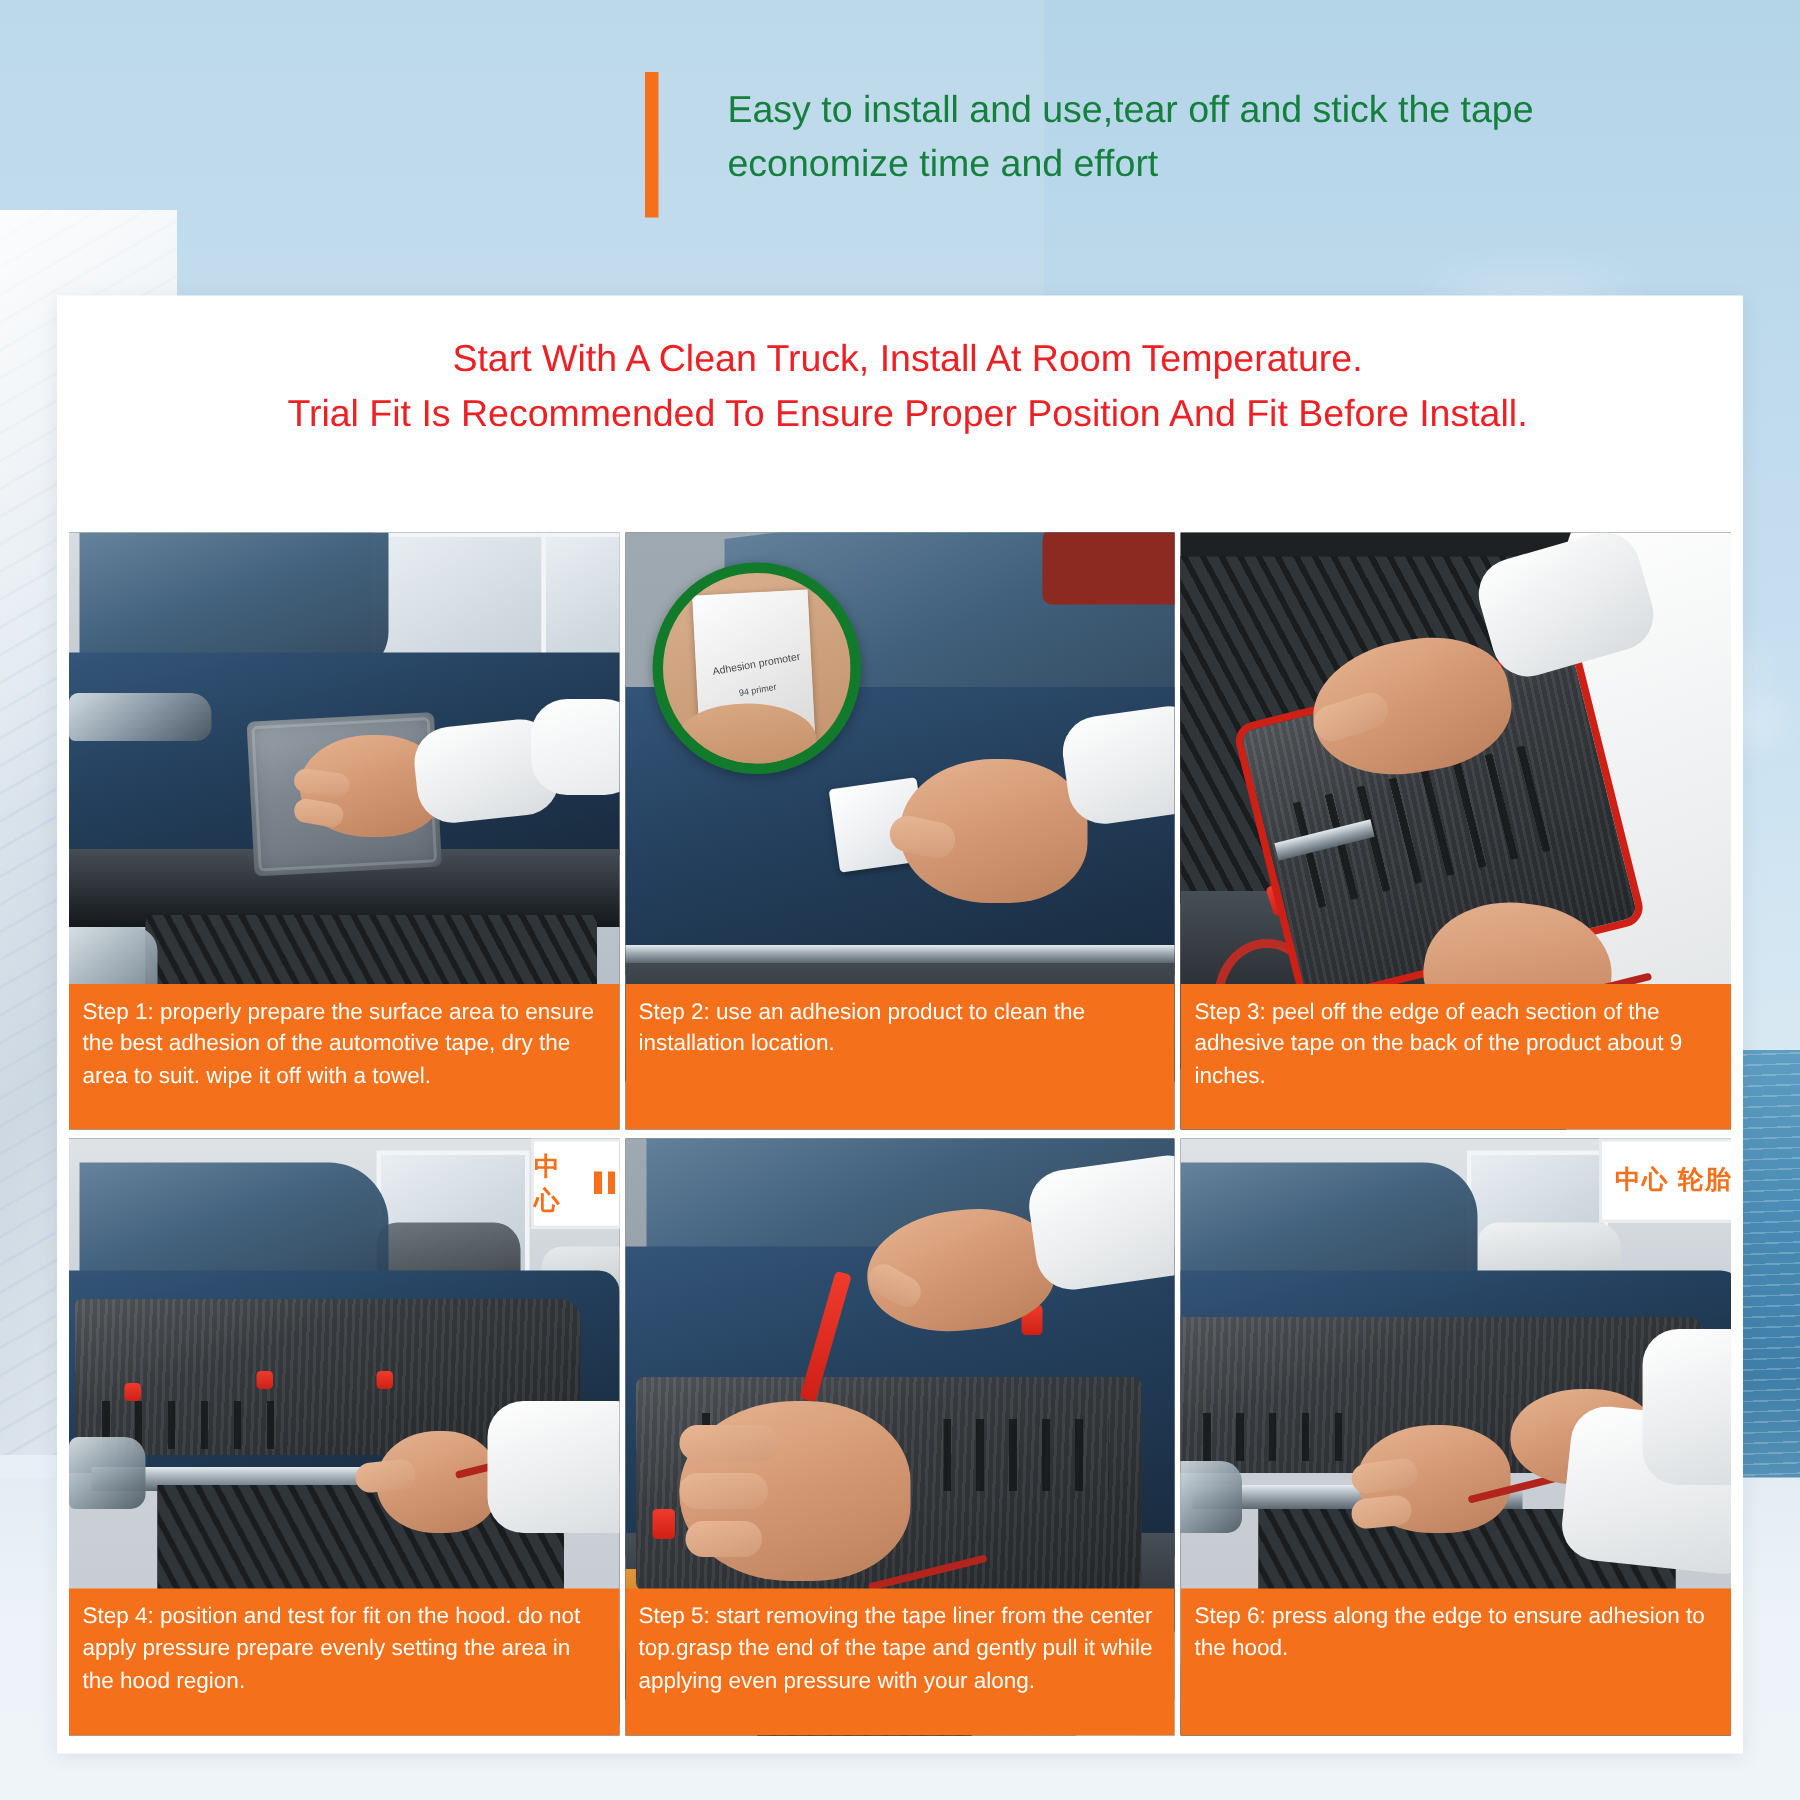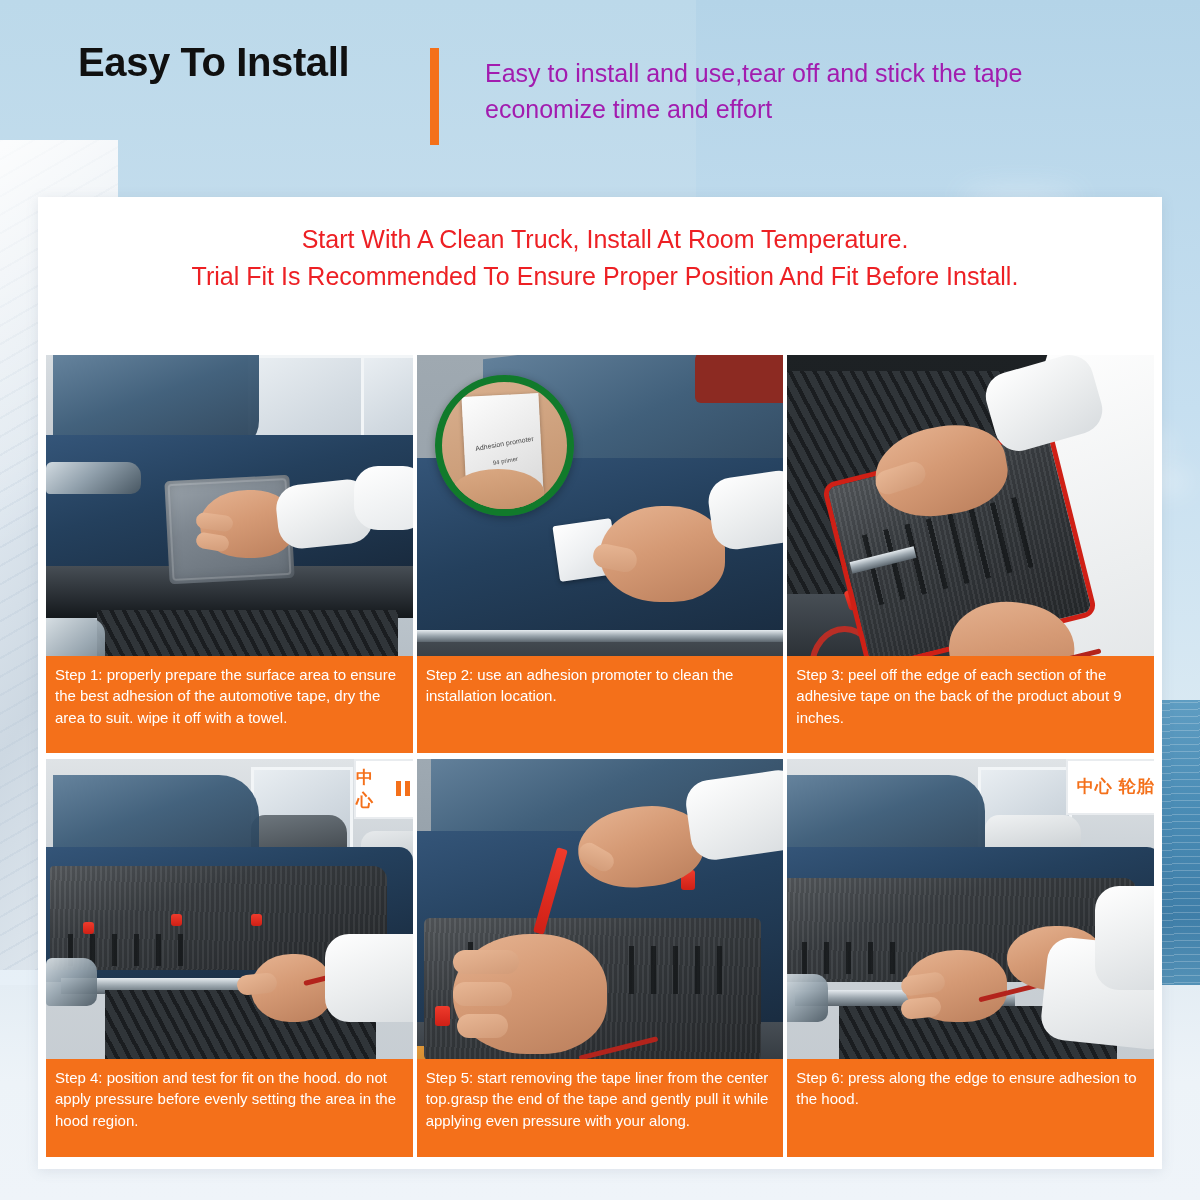--- a/index.html
+++ b/index.html
@@ -114,21 +114,21 @@
     margin-left: 10px;
     flex: 0 0 auto;
   }
   #subtitle-block {
     flex: 1;
     padding: 56px 55px 0 46px;
     box-sizing: border-box;
   }
   #subtitle-text {
     font-size: 25px;
-    color: #a21caf;
+    color: #15803d;
     line-height: 1.42;
   }
 
   
   #steps-card {
     position: absolute;
     left: 38px;
     top: 197px;
     width: 1124px;
     height: 972px;
@@ -381,21 +381,20 @@
   <div class="bg-cloud c1"></div>
   <div class="bg-cloud c2"></div>
   <div class="bg-ocean"></div>
   <div class="bg-ocean-foam"></div>
   <div class="bg-snow-left"></div>
   <div class="bg-snow-bottom"></div>
 </div>
 
 <div id="header">
   <div id="headline-block">
-    <div class="headline-line l1">Easy To Install</div>
   </div>
   <div id="header-divider"></div>
   <div id="subtitle-block">
     <div id="subtitle-text">Easy to install and use,tear off and stick the tape economize time and effort</div>
   </div>
 </div>
 
 <div id="steps-card">
 
   <div id="notice">
@@ -443,21 +442,21 @@
         <div class="sleeve" style="left:80%;top:30%;width:26%;height:18%;transform:rotate(-8deg);"></div>
 
         <div class="callout-circle" style="left:5%;top:5%;width:34%;height:32%;">
           <div class="callout-packet">
             <div class="callout-packet-text">Adhesion promoter</div>
             <div class="callout-packet-text" style="top:62%;font-size:6px;">94 primer</div>
           </div>
           <div class="callout-fingers"></div>
         </div>
       </div>
-      <div class="step-caption">Step 2: use an adhesion promoter to clean the installation location.</div>
+      <div class="step-caption">Step 2: use an adhesion product to clean the installation location.</div>
     </div>
 
     <div class="step-tile row1">
       <div class="step-photo">
         <div class="sky-bg" style="background:linear-gradient(180deg,#1d2124 0%,#15181a 100%);"></div>
         <div class="grille" style="left:-4%;top:4%;width:78%;height:58%;"></div>
         <div class="bumper" style="left:-4%;top:60%;width:86%;height:30%;"></div>
         <div class="red-ring" style="left:6%;top:68%;width:16%;height:18%;"></div>
         <div class="blue-bar" style="left:28%;top:64%;width:44%;height:5%;"></div>
         <div class="sleeve" style="left:70%;top:-6%;width:46%;height:118%;border-radius:40px 0 0 0;"></div>
@@ -500,21 +499,21 @@
         <div class="chrome-strip" style="left:4%;top:55%;width:62%;height:4%;"></div>
         <div class="headlight" style="left:0%;top:50%;width:14%;height:12%;"></div>
         <div class="grille" style="left:16%;top:58%;width:74%;height:30%;"></div>
         <div class="bumper" style="left:0%;top:86%;width:100%;height:12%;"></div>
 
         <div class="hand" style="left:56%;top:49%;width:22%;height:17%;"></div>
         <div class="finger" style="left:52%;top:54%;width:11%;height:5%;transform:rotate(-6deg);"></div>
         <div class="bracelet" style="left:70%;top:54%;width:16%;"></div>
         <div class="sleeve" style="left:76%;top:44%;width:30%;height:22%;"></div>
       </div>
-      <div class="step-caption">Step 4: position and test for fit on the hood. do not apply pressure before evenly setting the area in the hood region.</div>
+      <div class="step-caption">Step 4: position and test for fit on the hood. do not apply pressure prepare evenly setting the area in the hood region.</div>
     </div>
 
     <div class="step-tile row2">
       <div class="step-photo">
         <div class="sky-bg" style="background:linear-gradient(180deg,#9ea9b2 0%,#7d8891 100%);"></div>
         <div class="windshield" style="left:4%;top:-4%;width:96%;height:30%;transform:skewY(-5deg);"></div>
         <div class="truck-hood" style="left:-8%;top:18%;width:120%;height:52%;border-radius:0;"></div>
         <div class="bumper" style="left:-4%;top:66%;width:112%;height:28%;"></div>
         <div class="headlight" style="left:-2%;top:72%;width:14%;height:14%;background:linear-gradient(150deg,#f0a23a,#c46b14);"></div>
         <div class="grille" style="left:24%;top:84%;width:58%;height:18%;"></div>

